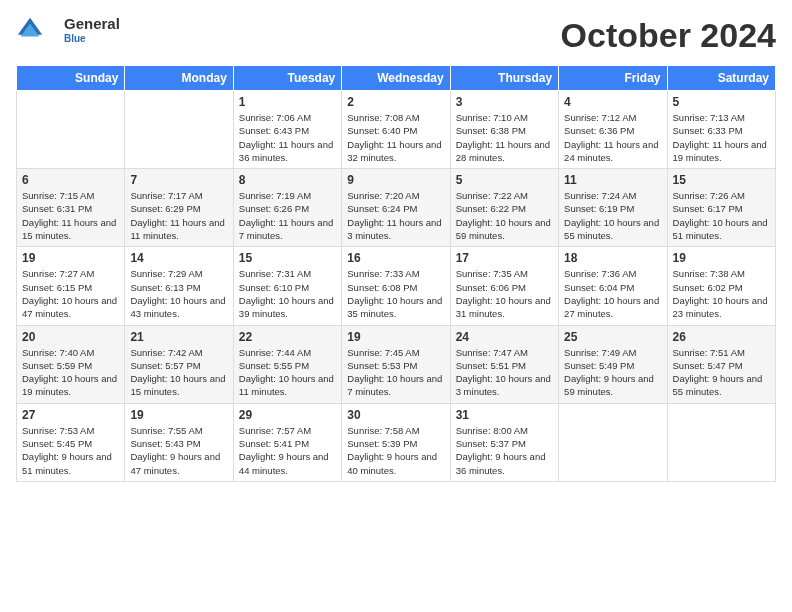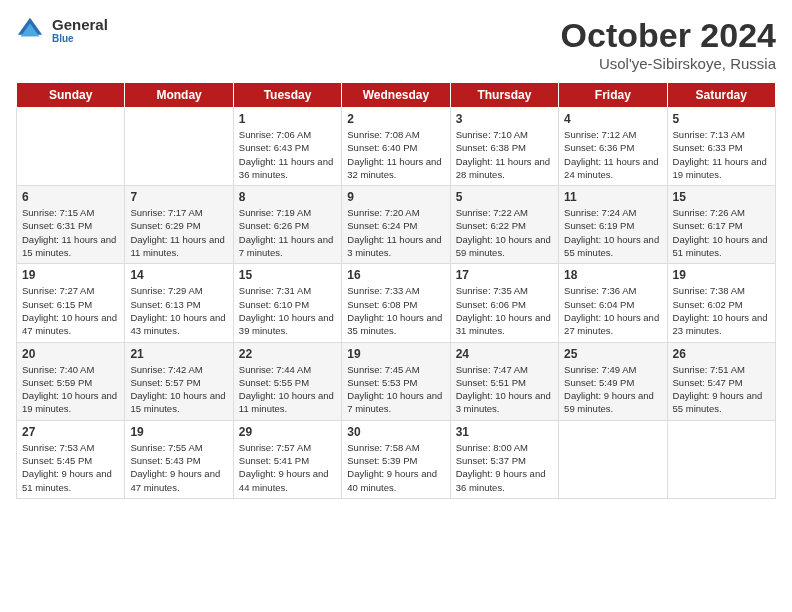--- a/index.html
+++ b/index.html
@@ -11,22 +11,22 @@
       padding: 16px;
     }
     .header {
       display: flex;
       justify-content: space-between;
       align-items: flex-start;
       margin-bottom: 10px;
     }
     .logo {
       display: flex;
-      align-items: flex-end;
-      gap: 8px;
+      align-items: center;
+      gap: 20px;
     }
     .logo-text {
       display: flex;
       flex-direction: column;
       line-height: 1.1;
     }
     .logo-general {
       font-size: 15px;
       font-weight: bold;
       color: #333;
@@ -50,25 +50,25 @@
     }
     .location {
       font-size: 15px;
       color: #555;
     }
     .calendar {
       width: 100%;
       border-collapse: collapse;
     }
     .calendar th {
-      background: #b91c1c;
+      background: #3b82f6;
       color: #fff;
       font-size: 12px;
       padding: 5px 6px;
-      text-align: center;
+      text-align: right;
       border: 1px solid #fff;
     }
     .calendar td {
       vertical-align: top;
       padding: 4px 5px;
       font-size: 10px;
       color: #333;
       border: 1px solid #ddd;
       width: calc(100% / 7);
       min-height: 70px;
@@ -101,21 +101,20 @@
       <polygon points="15,2 28,20 2,20" fill="#2a6db5"></polygon>
       <polygon points="15,8 25,22 5,22" fill="#4da6e0"></polygon>
     </svg>
     <div class="logo-text">
       <span class="logo-general">General</span>
       <span class="logo-blue">Blue</span>
     </div>
   </div>
   <div class="title-block">
     <div class="month-title">October 2024</div>
-    <div class="location">Usol'ye-Sibirskoye, Russia</div>
   </div>
 </div>
 
 <table class="calendar">
   <thead>
     <tr>
     <th>Sunday</th>
         <th>Monday</th>
         <th>Tuesday</th>
         <th>Wednesday</th>

